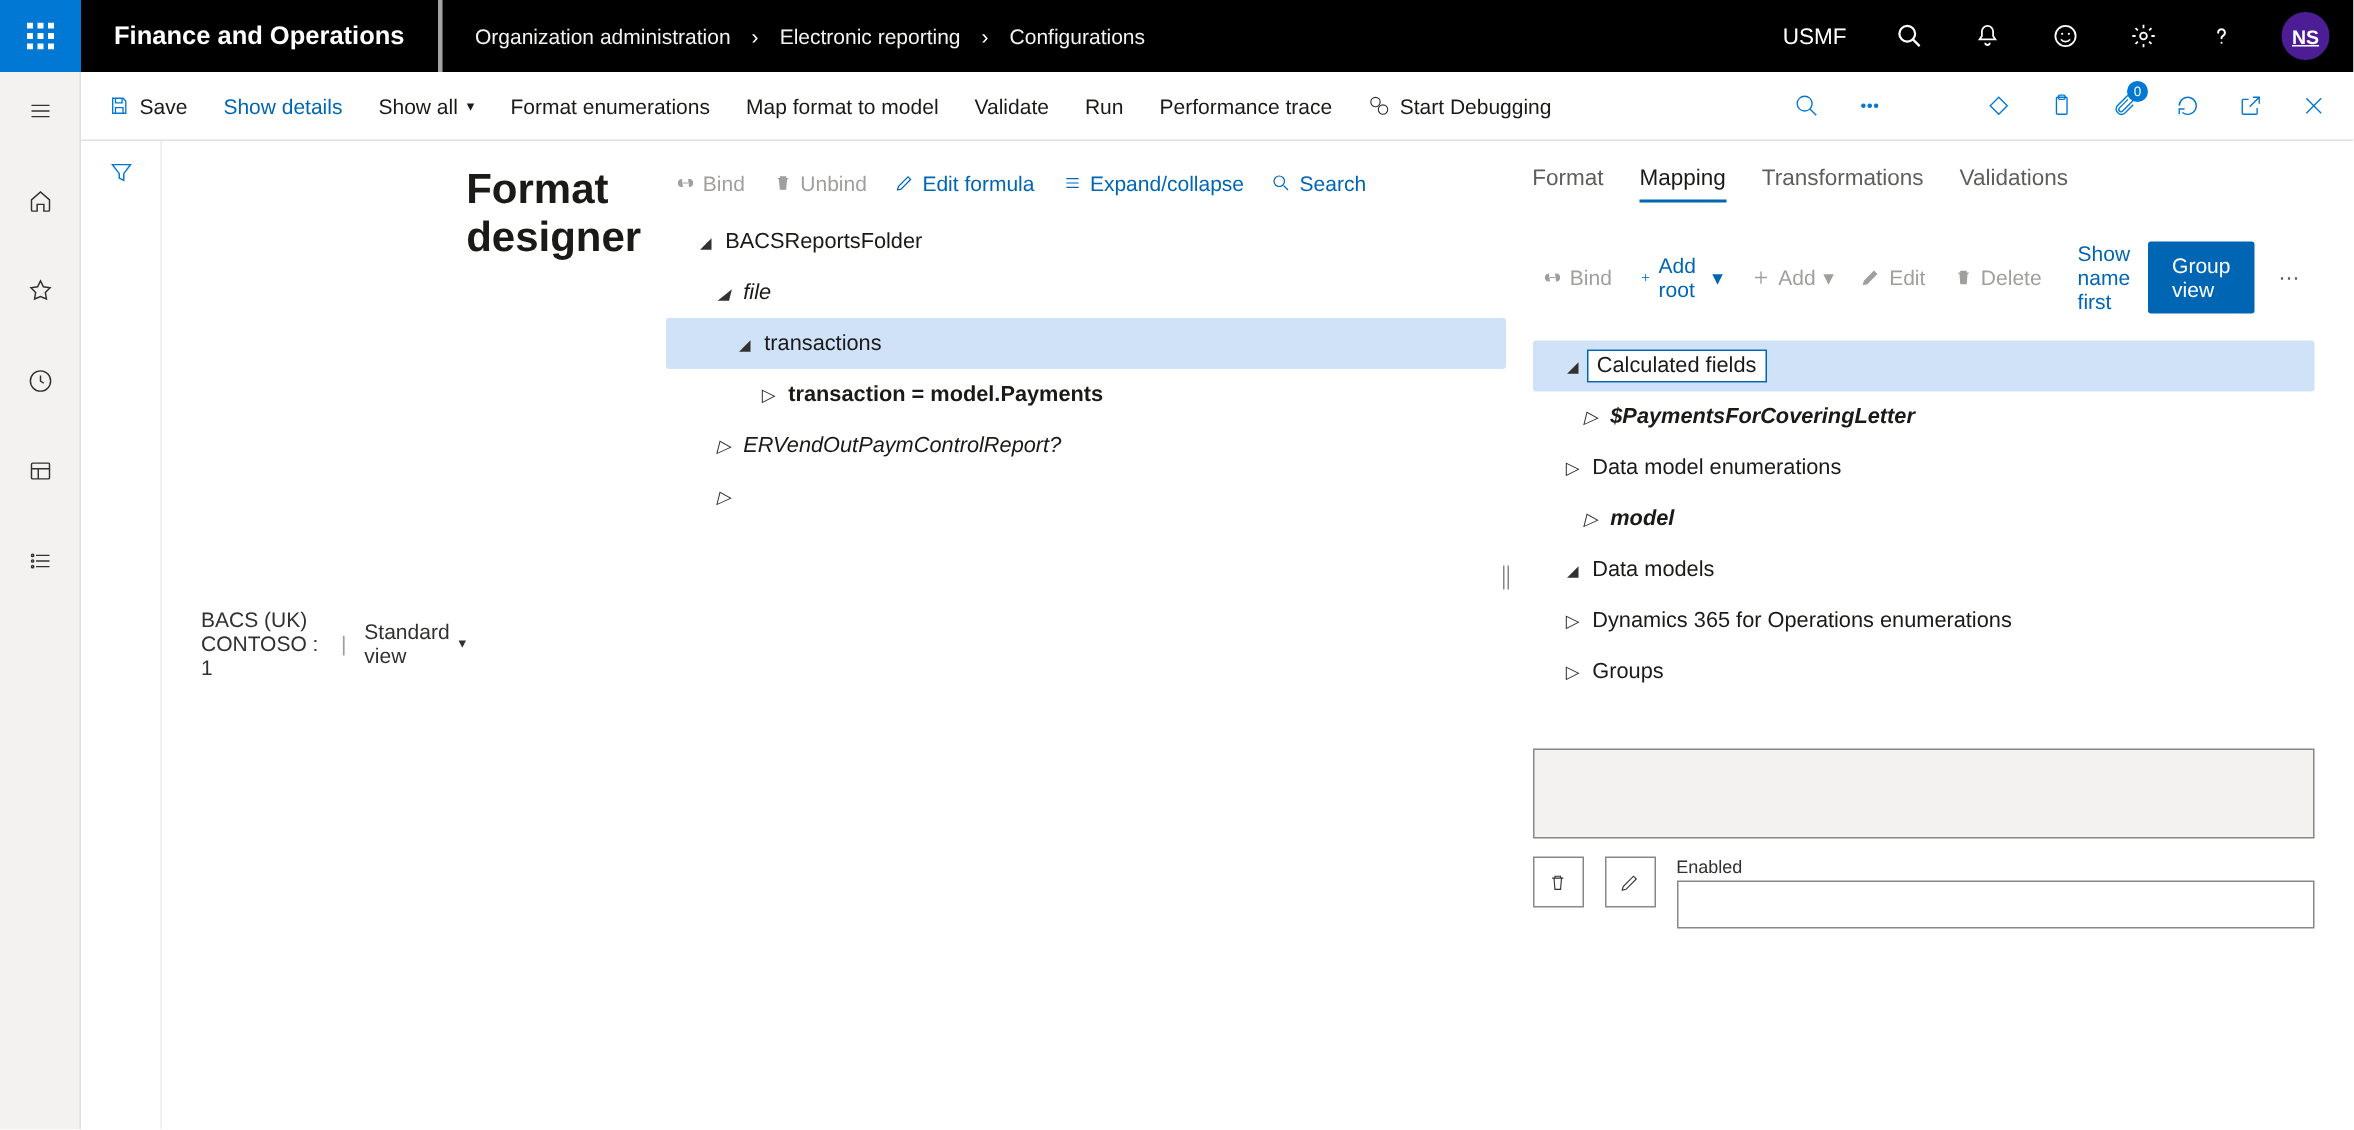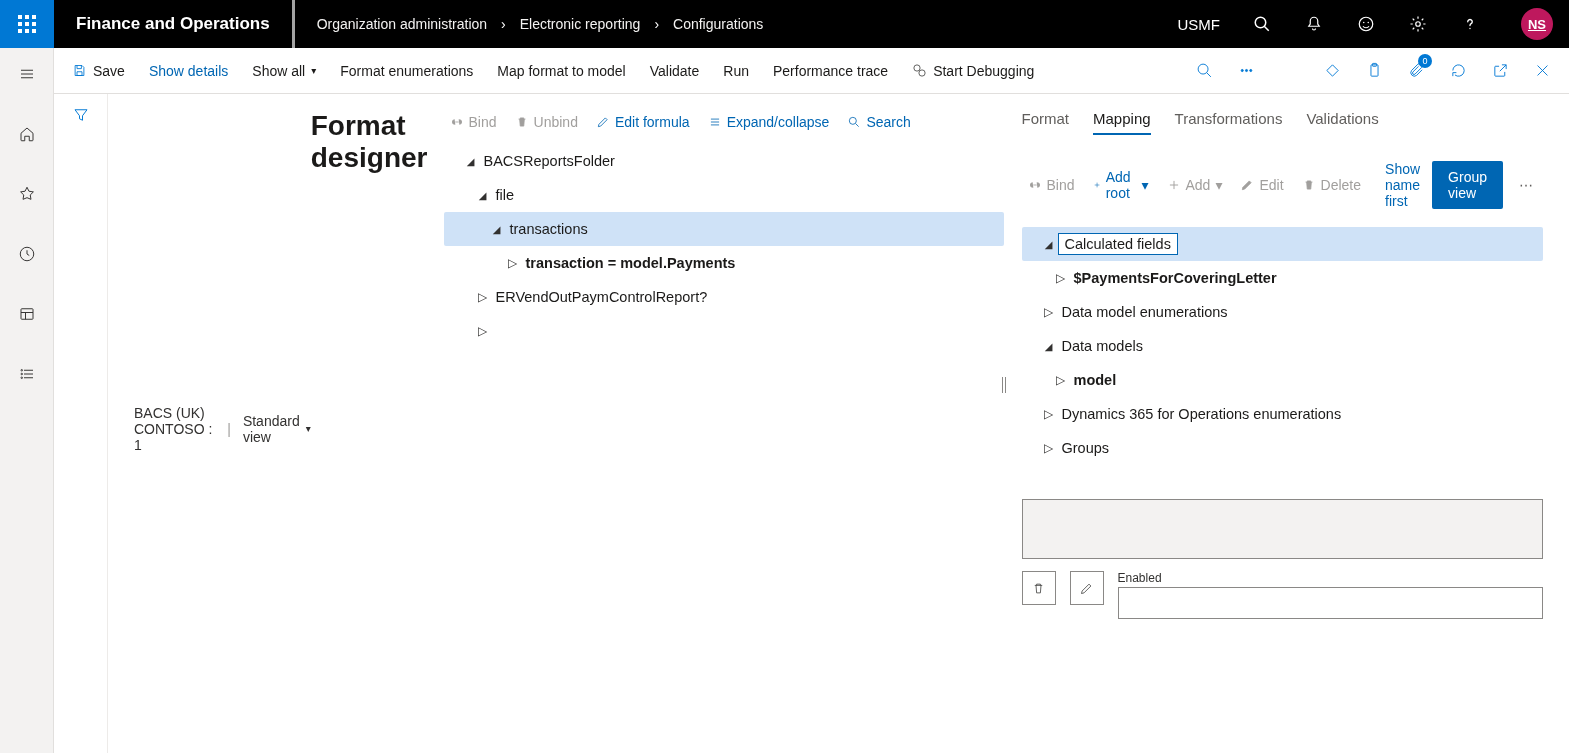--- a/index.html
+++ b/index.html
@@ -10,21 +10,21 @@
 .waffle { width: 54px; height: 48px; background: #0078d4; display: flex; align-items: center; justify-content: center; }
 .waffle svg { width: 18px; height: 18px; fill: #fff; }
 .brand { padding: 0 22px; font-size: 17px; font-weight: 600; border-right: 3px solid #a3a3a3; height: 48px; display: flex; align-items: center; }
 .breadcrumb { display: flex; align-items: flex-end; gap: 14px; padding: 0 22px; font-size: 14px; color: #f3f2f1; }
 .breadcrumb .chev { font-size: 14px; color: #fff; }
 .topbar .spacer { flex: 1; }
 .top-right { display: flex; align-items: center; gap: 4px; padding-right: 8px; }
 .top-right .company { font-size: 15px; padding: 0 14px; }
 .top-icon { width: 48px; height: 48px; display: flex; align-items: center; justify-content: center; cursor: pointer; }
 .top-icon svg { width: 18px; height: 18px; fill: #fff; }
-.avatar { width: 32px; height: 32px; border-radius: 50%; background: #be185d; color: #fff; font-size: 13px; font-weight: 600; display: flex; align-items: center; justify-content: center; margin-left: 23px; margin-right: 8px; text-decoration: underline; }
+.avatar { width: 32px; height: 32px; border-radius: 50%; background: #4c1d95; color: #fff; font-size: 13px; font-weight: 600; display: flex; align-items: center; justify-content: center; margin-left: 12px; margin-right: 8px; text-decoration: underline; }
 
 
 .belowtop { display: flex; height: calc(753px - 48px); }
 .leftrail { width: 54px; background: #f3f2f1; display: flex; flex-direction: column; align-items: center; padding-top: 6px; gap: 20px; border-right: 1px solid #e1dfdd; }
 .leftrail .rail-icon { width: 54px; height: 40px; display: flex; align-items: center; justify-content: center; cursor: pointer; }
 .leftrail svg { width: 18px; height: 18px; fill: none; stroke: #323130; stroke-width: 1.3; }
 
 .main-area { flex: 1; display: flex; flex-direction: column; }
 
 
@@ -77,21 +77,21 @@
 
 .tree { font-size: 14.5px; user-select: none; }
 .tree-row { display: flex; align-items: center; height: 34px; padding-left: 6px; border-radius: 2px; }
 .tree-row.selected-left { background: #cfe2f7; }
 .tree-row .caret { width: 18px; text-align: center; font-size: 12px; cursor: pointer; color: #323130; }
 .tree-row .caret.collapsed::before { content: "▷"; }
 .tree-row .caret.expanded::before { content: "◢"; font-size:10px; }
 .tree-row .label { padding-left: 4px; }
 .tree-row .label.bold { font-weight: 600; }
 .tree .indent-1 { padding-left: 18px; }
-.tree .indent-2 { padding-left: 30px; }
+.tree .indent-2 { padding-left: 30px; font-style: italic; }
 .tree .indent-3 { padding-left: 44px; }
 .tree .indent-4 { padding-left: 60px; }
 
 .right-tree .tree-row { height: 34px; }
 .right-tree .selected-right { background: #cfe2f7; }
 .right-tree .selected-right .label { border: 1px solid #0066b3; background: #fff; padding: 2px 6px; }
 
 
 .detail-box { margin-top: 34px; }
 .detail-input { width: 100%; height: 60px; border: 1px solid #8a8886; background: #f3f2f1; }
@@ -444,27 +444,27 @@
                   <span class="label">Calculated fields</span>
                 </div>
               <div class="tree-row indent-2">
                   <span class="caret collapsed"></span>
                   <span class="label bold">$PaymentsForCoveringLetter</span>
                 </div>
               <div class="tree-row indent-1">
                   <span class="caret collapsed"></span>
                   <span class="label">Data model enumerations</span>
                 </div>
+              <div class="tree-row indent-2">
+                  <span class="caret collapsed"></span>
+                  <span class="label bold">model</span>
+                </div>
               <div class="tree-row indent-1">
                   <span class="caret expanded"></span>
                   <span class="label">Data models</span>
-                </div>
-              <div class="tree-row indent-2">
-                  <span class="caret collapsed"></span>
-                  <span class="label bold">model</span>
                 </div>
               <div class="tree-row indent-1">
                   <span class="caret collapsed"></span>
                   <span class="label">Dynamics 365 for Operations enumerations</span>
                 </div>
               <div class="tree-row indent-1">
                   <span class="caret collapsed"></span>
                   <span class="label">Groups</span>
                 </div>
             </div>

